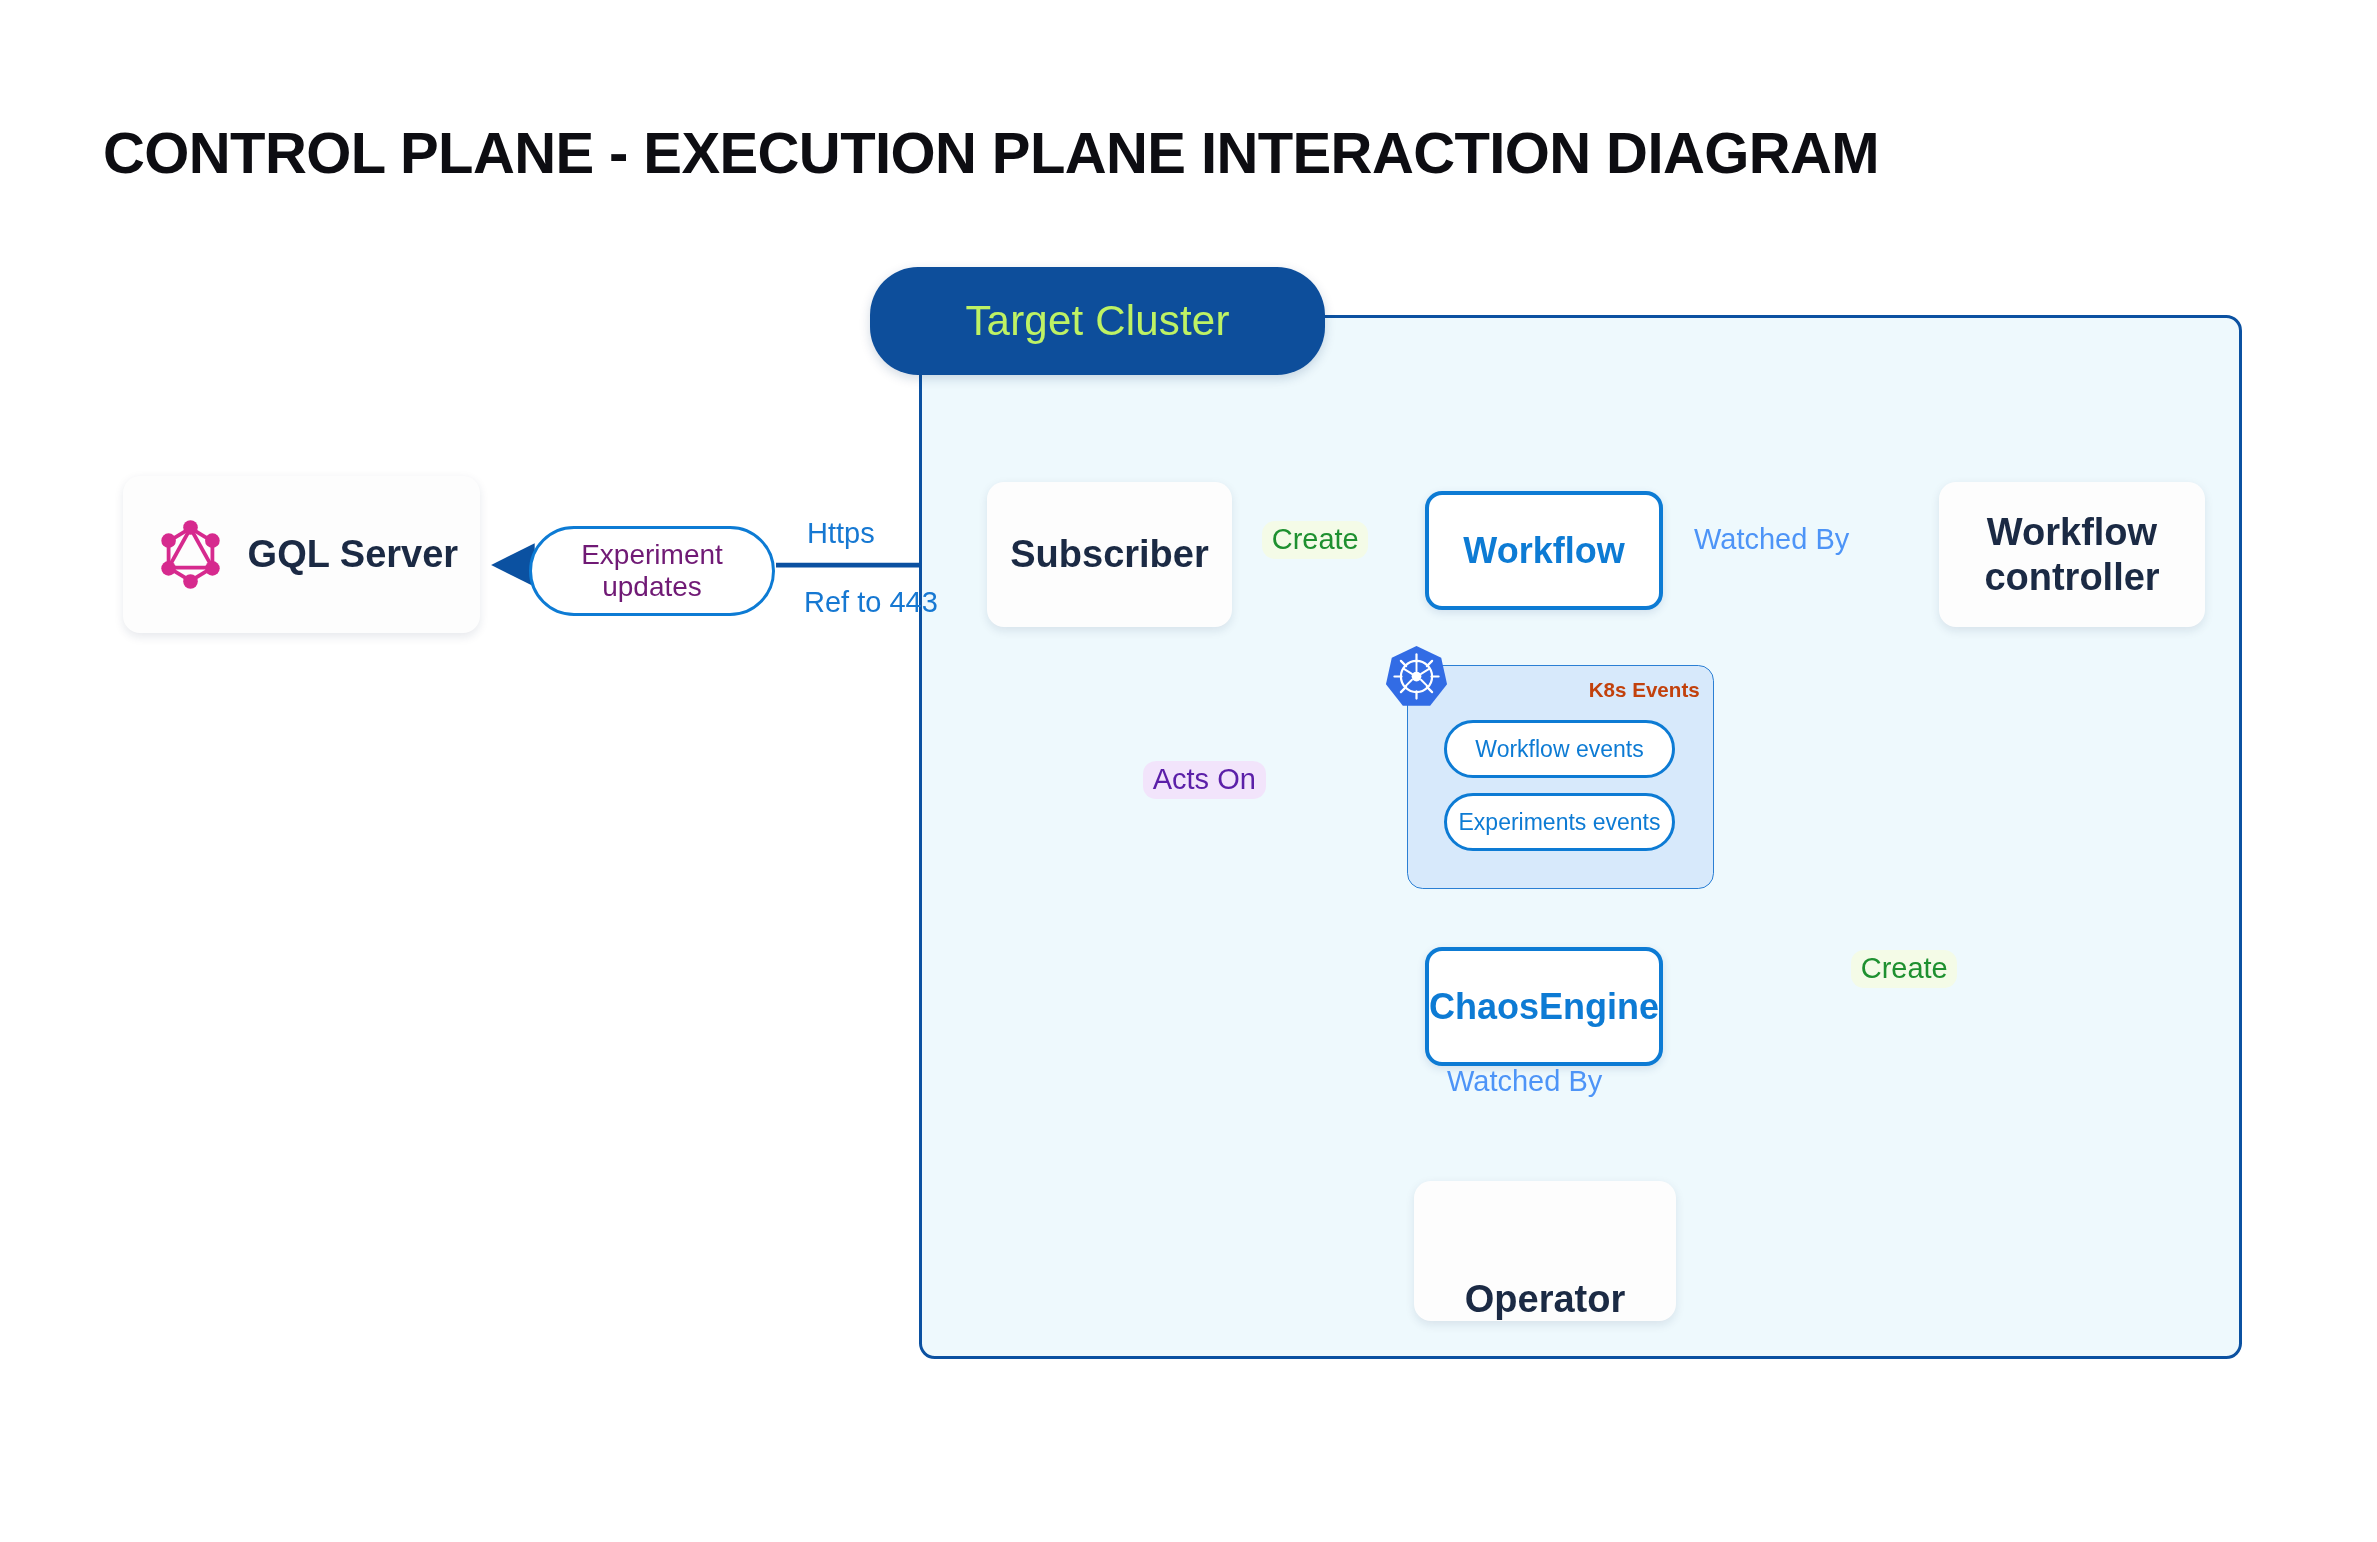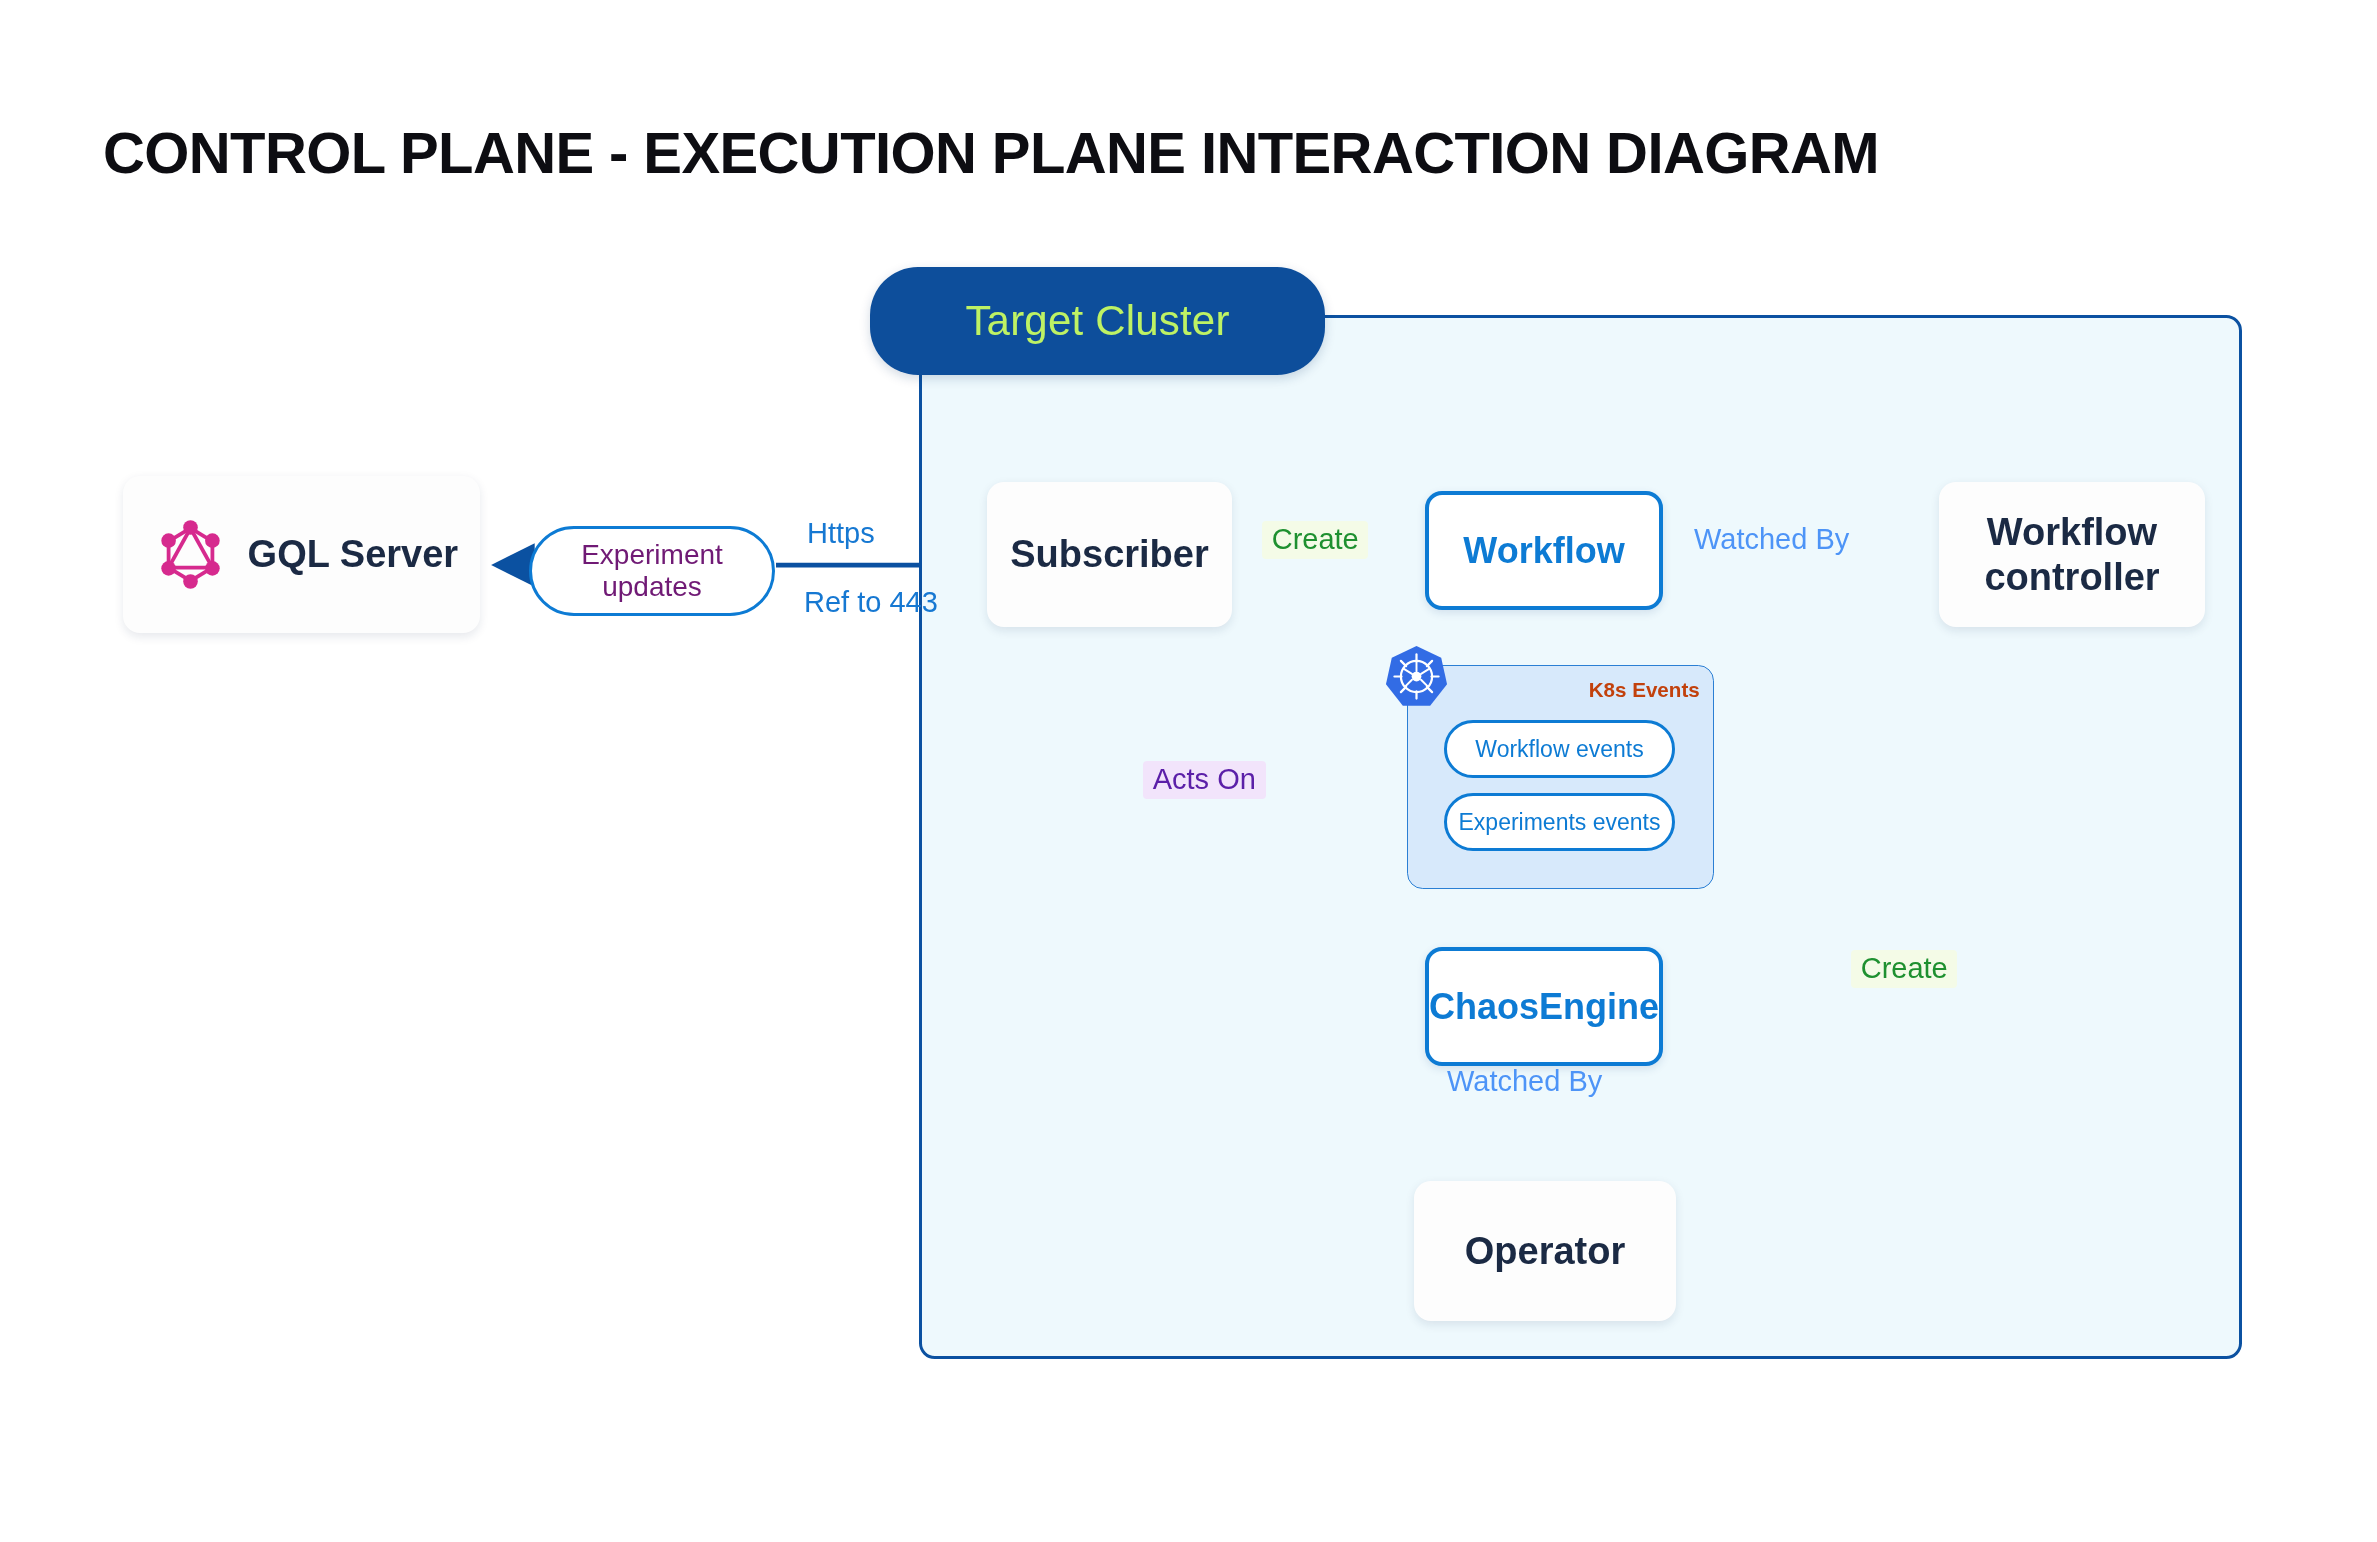--- a/index.html
+++ b/index.html
@@ -50,21 +50,21 @@
   }
   .lbl-dark{color:#1b2a44;font-size:38px;font-weight:700;}
   .lbl-blue{color:#0d7bd4;font-size:36px;font-weight:700;}
 
   
   #node-gql       {left:123px; top:476px;  width:357px; height:157px;}
   #node-subscriber{left:987px;top:482px;  width:245px; height:145px;}
   #node-workflow  {left:1425px;top:491px;  width:238px; height:119px;}
   #node-wfctrl    {left:1939px;top:482px;  width:266px; height:145px;}
   #node-chaos     {left:1425px;top:947px; width:238px; height:119px;}
-  #node-operator  {left:1414px;top:1181px; width:262px; height:140px;}
+  #node-operator  {left:1414px;top:1181px; width:262px; height:140px;align-items:flex-end;}
 
   
   #node-gql{justify-content:flex-start;padding-left:31px;gap:20.6px;}
   .gql-logo{width:73px;height:73px;flex:0 0 auto;}
 
   
   .pill{
     position:absolute;box-sizing:border-box;
     background:#ffffff;border:3.6px solid #0d7bd4;border-radius:604px;
     display:flex;align-items:center;justify-content:center;
@@ -92,21 +92,21 @@
   #evt-experiments{top:127px;}
   .k8s-logo{position:absolute;left:-24px;top:-22px;width:65px;height:65px;}
 
   
   .edge-label{
     position:absolute;white-space:nowrap;
     display:flex;align-items:center;justify-content:center;
     box-sizing:border-box;
   }
   .lab-plain{font-size:29px;}
-  .lab-chip{border-radius:4px;padding:2.4px 9.7px;font-size:29px;}
+  .lab-chip{border-radius:13px;padding:2.4px 9.7px;font-size:29px;}
 
   #lab-https    {left:807px;top:517px;  color:#1678d2;font-size:29px;}
   #lab-ref443   {left:804px;top:586px;  color:#1678d2;font-size:29px;}
   #lab-create1  {left:1262px;top:521px;  color:#1e9030;background:#f4fbe7;}
   #lab-watchedby1{left:1694px;top:523px; color:#4d94f7;font-size:29px;}
   #lab-actson   {left:1143px;top:761px; color:#5b1fa8;background:#f2e4fb;}
   #lab-create2  {left:1851px;top:950px; color:#1e9030;background:#f4fbe7;}
   #lab-watchedby2{left:1447px;top:1065px;color:#4d94f7;font-size:29px;}
 </style>
 </head>

